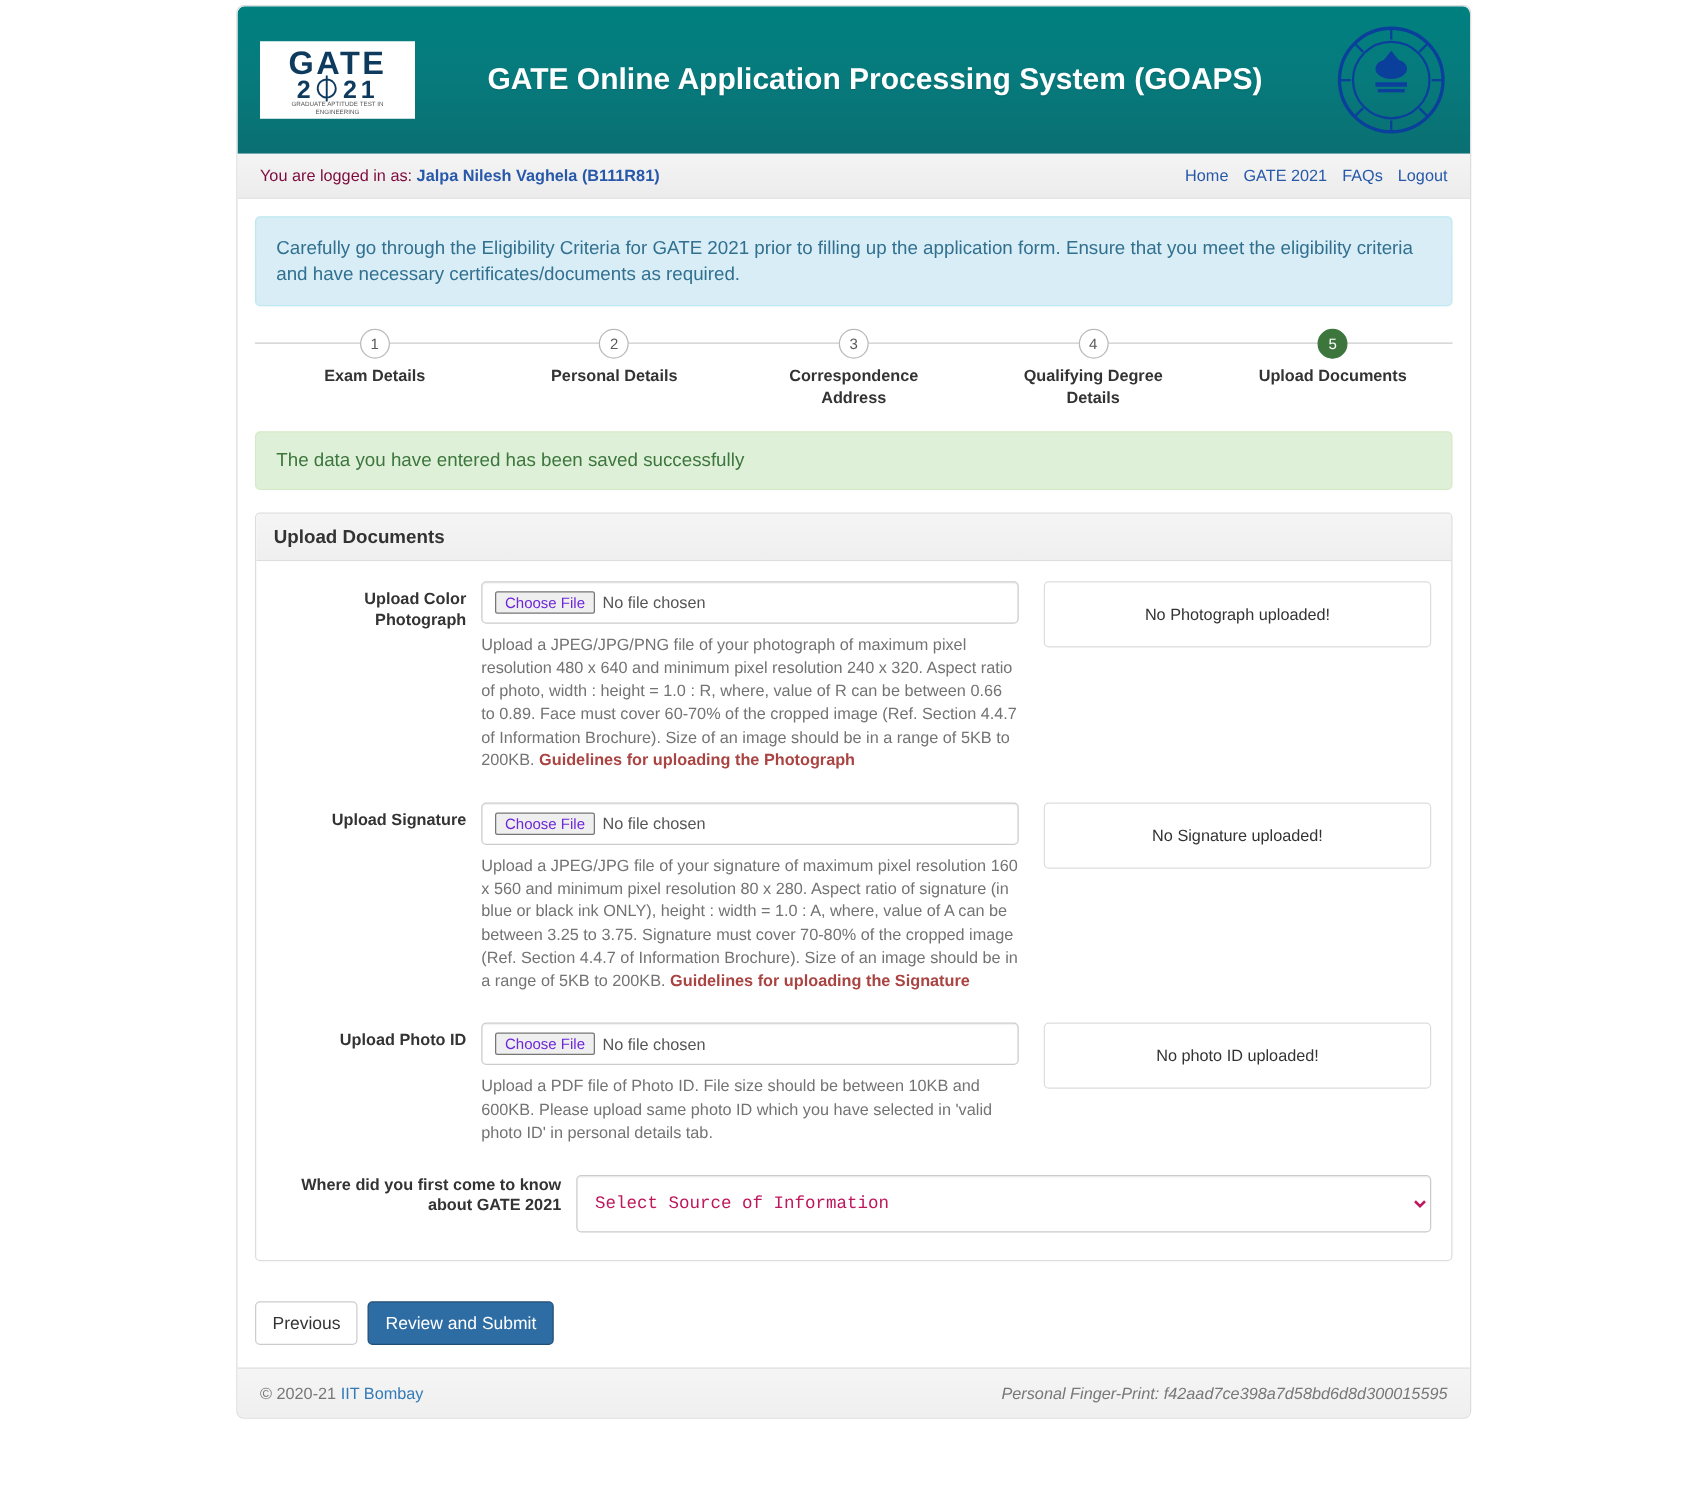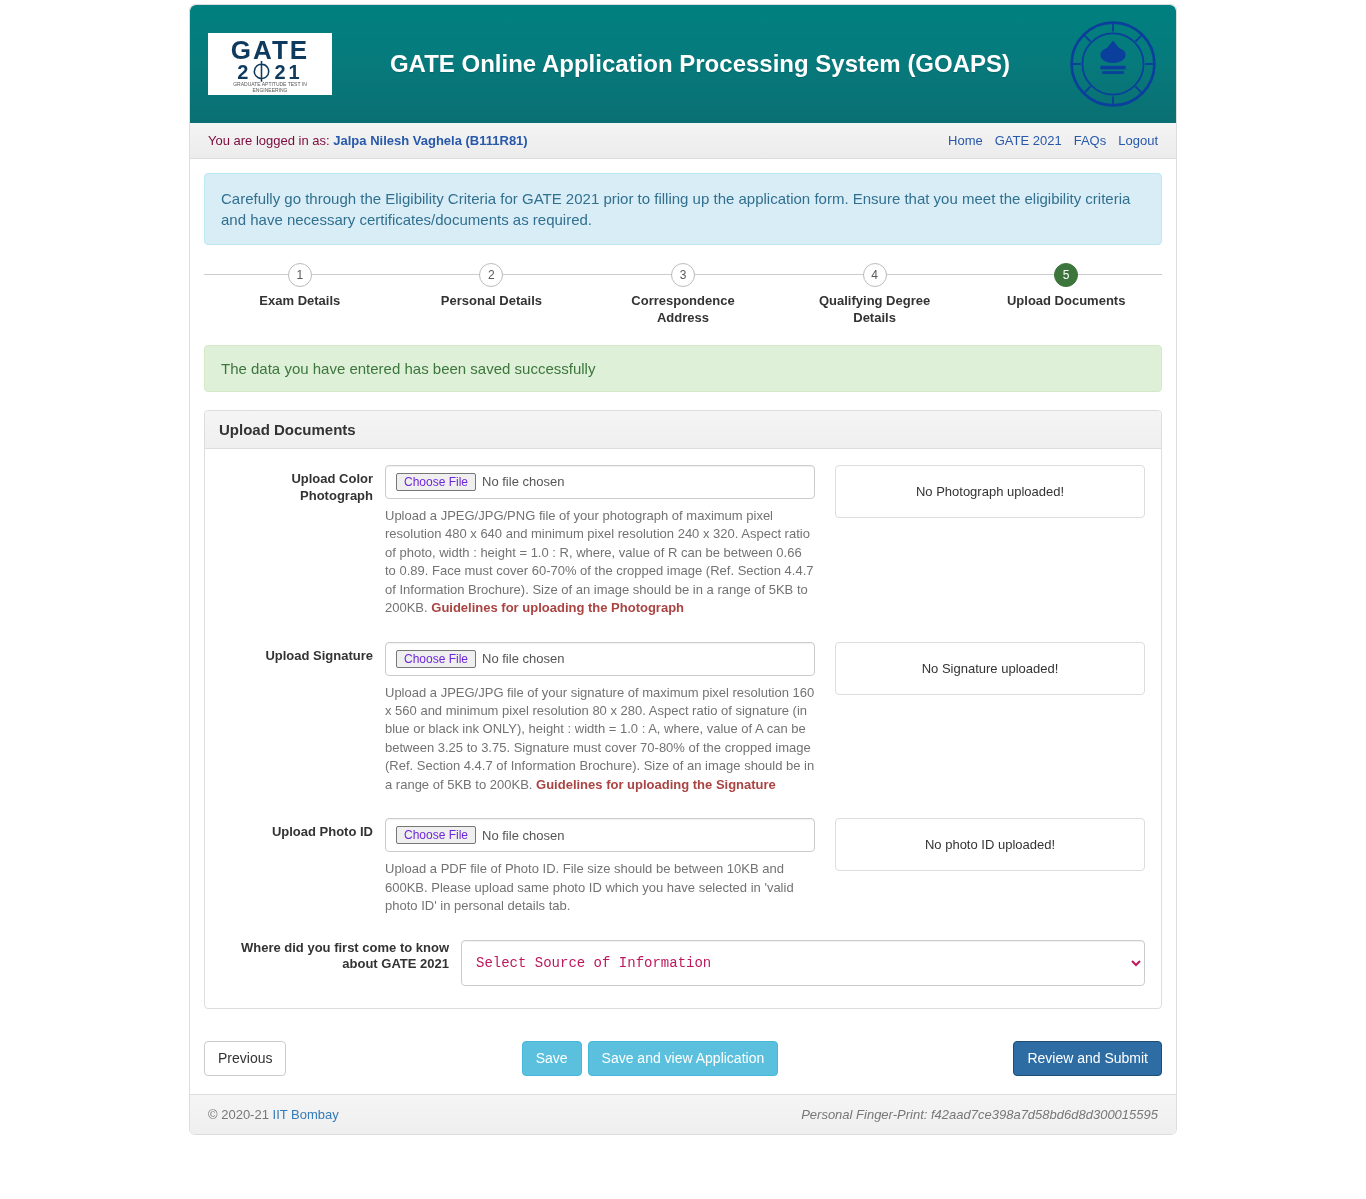--- a/index.html
+++ b/index.html
@@ -202,24 +202,20 @@
             </select>
           </div>
         </div>
 
       </div>
     </div>
   </div>
 
   <div class="btn-bar">
     <button class="btn btn-default">Previous</button>
-    <div class="btn-group-center">
-      <button class="btn btn-info">Save</button>
-      <button class="btn btn-info">Save and view Application</button>
-    </div>
     <button class="btn btn-primary">Review and Submit</button>
   </div>
 
   <div class="footer">
     <span><span>© 2020-21 </span><a href="#">IIT Bombay</a></span>
     <span class="fingerprint"><span>Personal Finger-Print: </span><span class="fp-val">f42aad7ce398a7d58bd6d8d300015595</span></span>
   </div>
 </div>
 
 </body></html>

